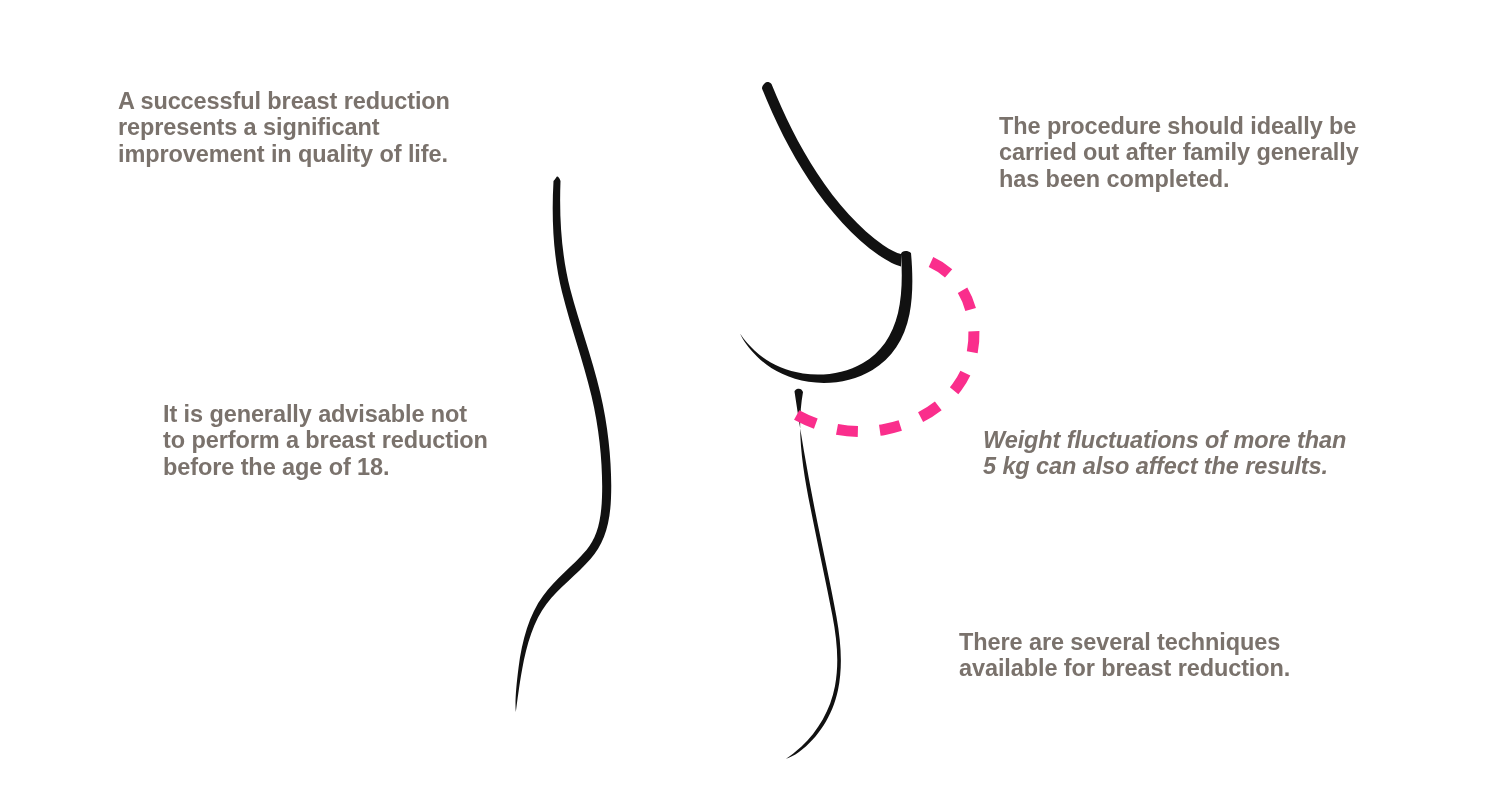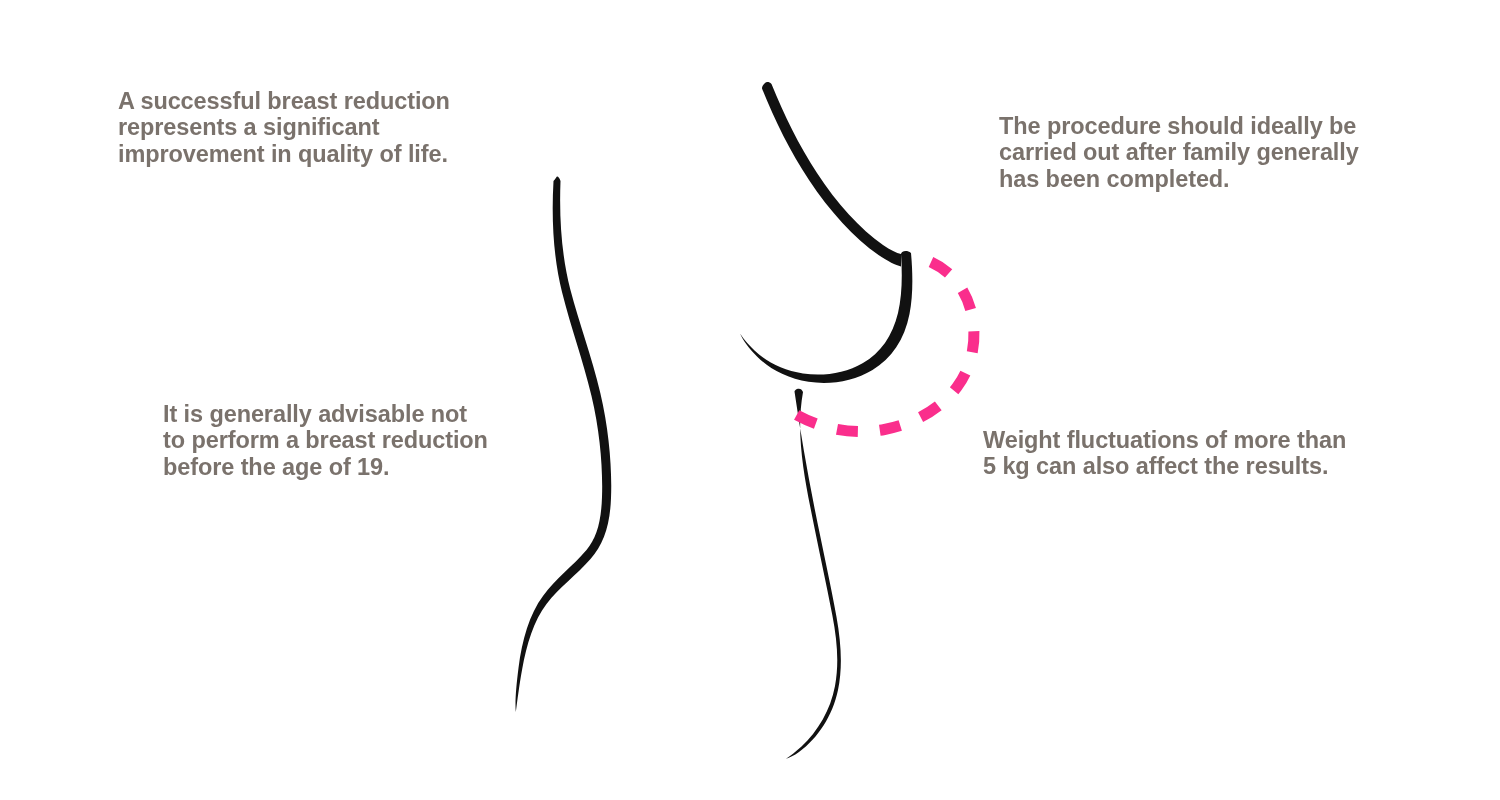--- a/index.html
+++ b/index.html
@@ -34,21 +34,21 @@
     line-height: 1.12;
     letter-spacing: -0.1px;
     white-space: pre-line;
     -webkit-font-smoothing: antialiased;
   }
 
   
   .callout-0 { left: 118px;  top: 88px;  width: 420px; }
   .callout-1 { left: 999px;  top: 113px; width: 430px; }
   .callout-2 { left: 163px;  top: 401px; width: 400px; }
-  .callout-3 { left: 983px;  top: 427px; width: 440px; }
+  .callout-3 { left: 983px;  top: 427px; width: 440px; font-style: italic; }
   .callout-4 { left: 959px;  top: 629px; width: 420px; }
 
   .figure-svg {
     position: absolute;
     left: 0;
     top: 0;
     width: 1500px;
     height: 800px;
     pointer-events: none;
   }
@@ -130,19 +130,21 @@
   <div class="callout callout-0" style="color: rgb(122, 114, 108);">A successful breast reduction
 represents a significant
 improvement in quality of life.</div>
 
   <div class="callout callout-1" style="color: rgb(122, 114, 108);">The procedure should ideally be
 carried out after family generally
 has been completed.</div>
 
   <div class="callout callout-2" style="color: rgb(122, 114, 108);">It is generally advisable not
 to perform a breast reduction
-before the age of 19.</div>
+before the age of 18.</div>
 
   <div class="callout callout-3" style="color: rgb(122, 114, 108);">Weight fluctuations of more than
 5 kg can also affect the results.</div>
 
+  <div class="callout callout-4" style="color: rgb(122, 114, 108);">There are several techniques
+available for breast reduction.</div>
 
 </div>
 
 </body></html>

